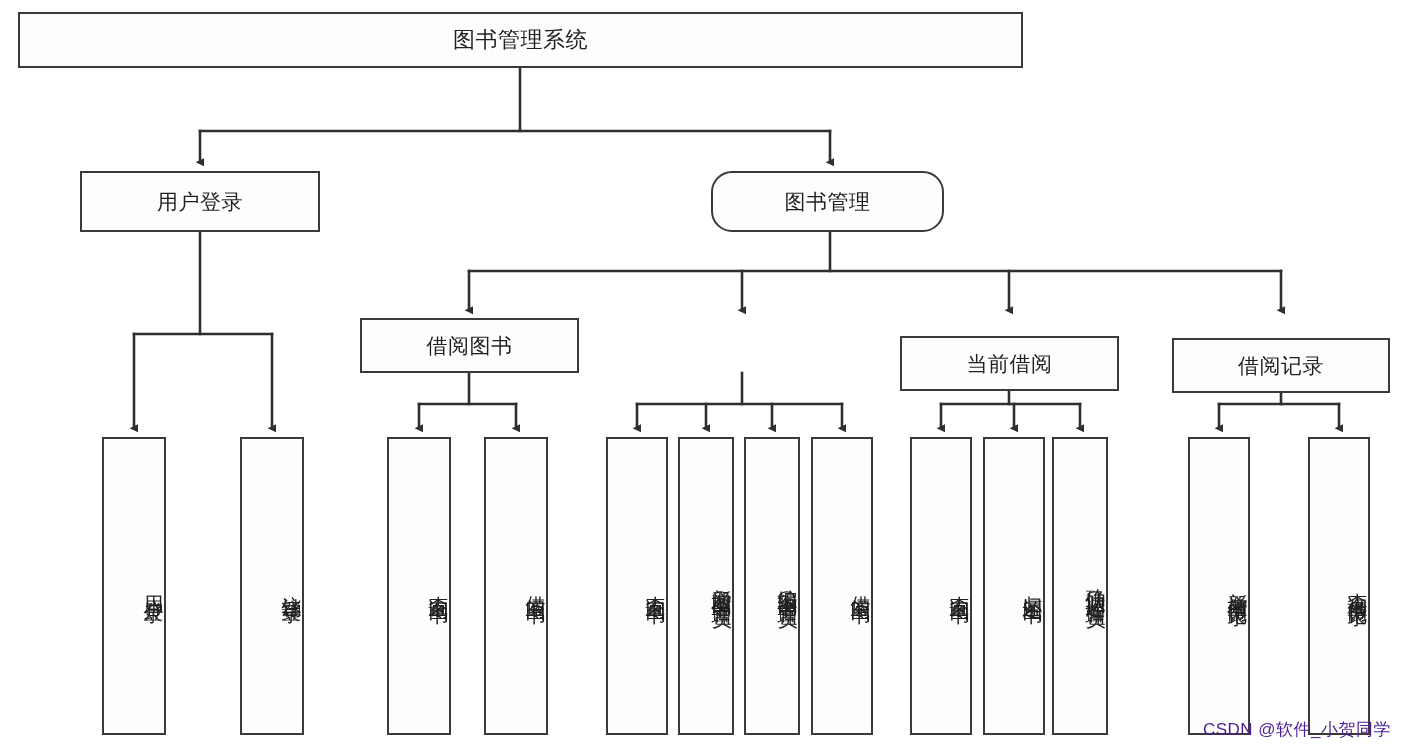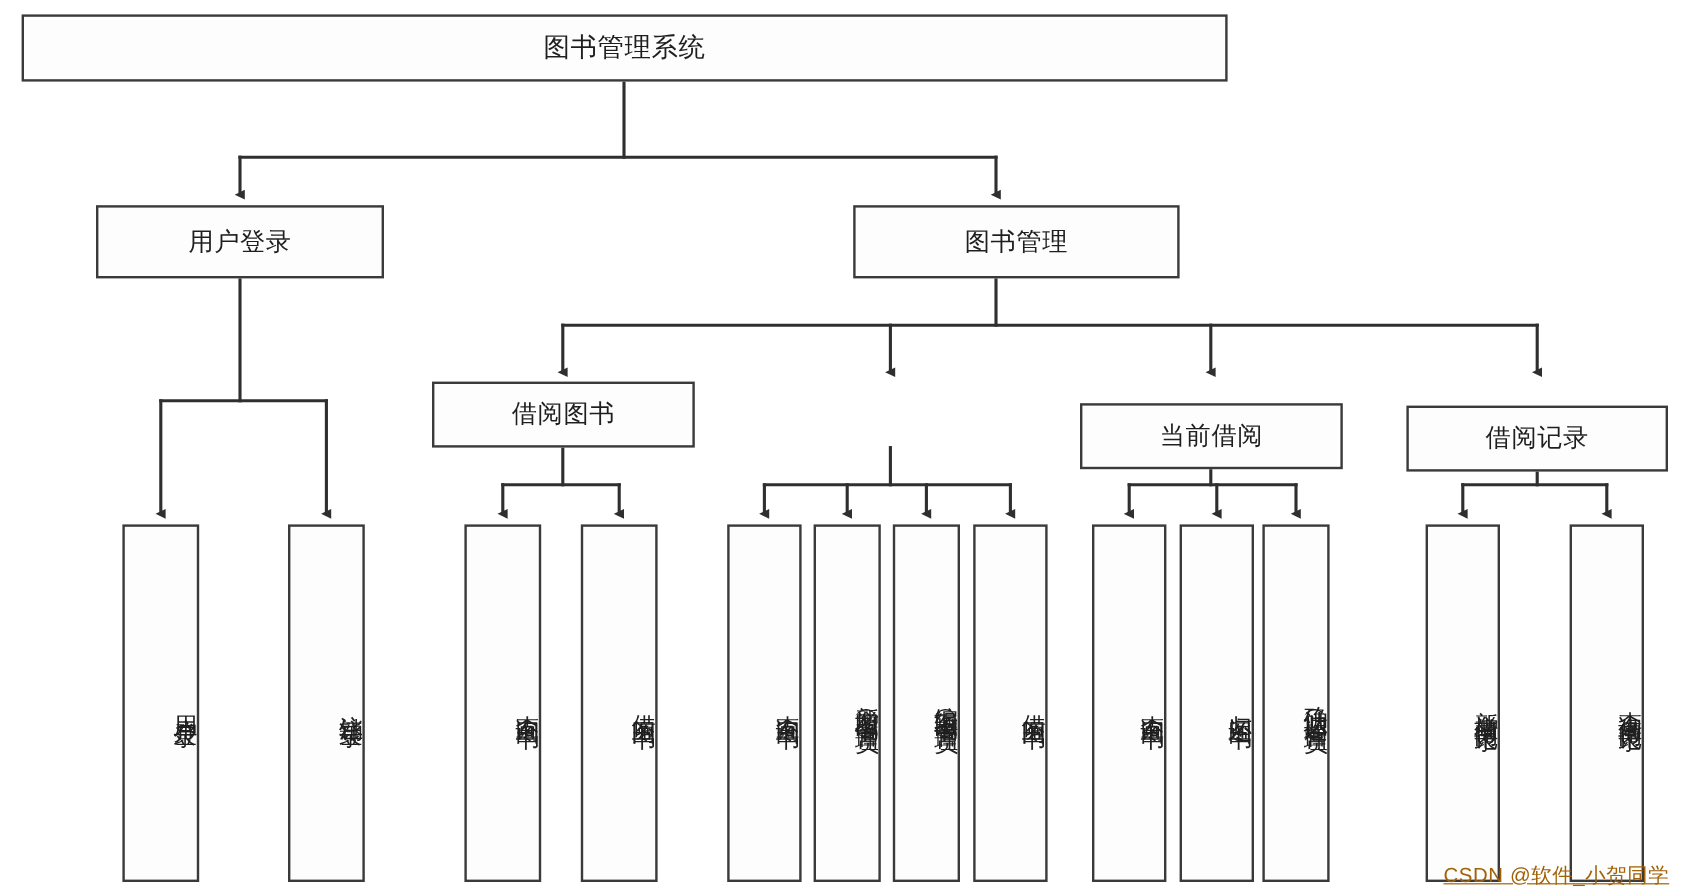--- a/index.html
+++ b/index.html
@@ -54,25 +54,24 @@
     align-items: flex-start;
     justify-content: center;
     white-space: nowrap;
   }
   .node-root { font-size: 22px; }
   .watermark {
     position: absolute;
     right: 14px;
     bottom: 6px;
     font-size: 17px;
-    color: #a16207;
+    color: #4c1d95;
     letter-spacing: 0.5px;
     white-space: nowrap;
     user-select: none;
-    text-decoration: underline;
   }
 </style>
 </head>
 <body>
 
 <div id="diagram-root">
 
   <svg class="connectors" viewBox="0 0 1405 747" xmlns="http://www.w3.org/2000/svg">
     <defs>
       <marker id="arrow" markerWidth="9" markerHeight="9" refX="4.2" refY="4.4" orient="auto" markerUnits="userSpaceOnUse">
@@ -123,21 +122,21 @@
     </g>
   </svg>
 
   <div class="node node-h node-root" id="node-root" style="left: 18px; top: 12px; width: 1005px; height: 56px;">
     <span>图书管理系统</span>
   </div>
 
   <div class="node node-h" id="node-user_login" style="left: 80px; top: 171px; width: 240px; height: 61px;">
     <span>用户登录</span>
   </div>
-  <div class="node node-h" id="node-book_manage" style="left: 711px; top: 171px; width: 272px; height: 61px;">
+  <div class="node node-h" id="node-book_manage" style="left: 711px; top: 171px; width: 233px; height: 61px; border-radius: 21px;">
     <span>图书管理</span>
   </div>
 
   <div class="node node-h" id="node-new_book_rec" style="left: 360px; top: 318px; width: 219px; height: 55px;">
     <span>借阅图书</span>
   </div>
   <div class="node node-h" id="node-current_borrow" style="left: 900px; top: 318px; width: 219px; height: 55px; margin-top: 18px;">
     <span>当前借阅</span>
   </div>
   <div class="node node-h" id="node-borrow_record" style="left: 1172px; top: 318px; width: 218px; height: 55px; margin-top: 20px;">

